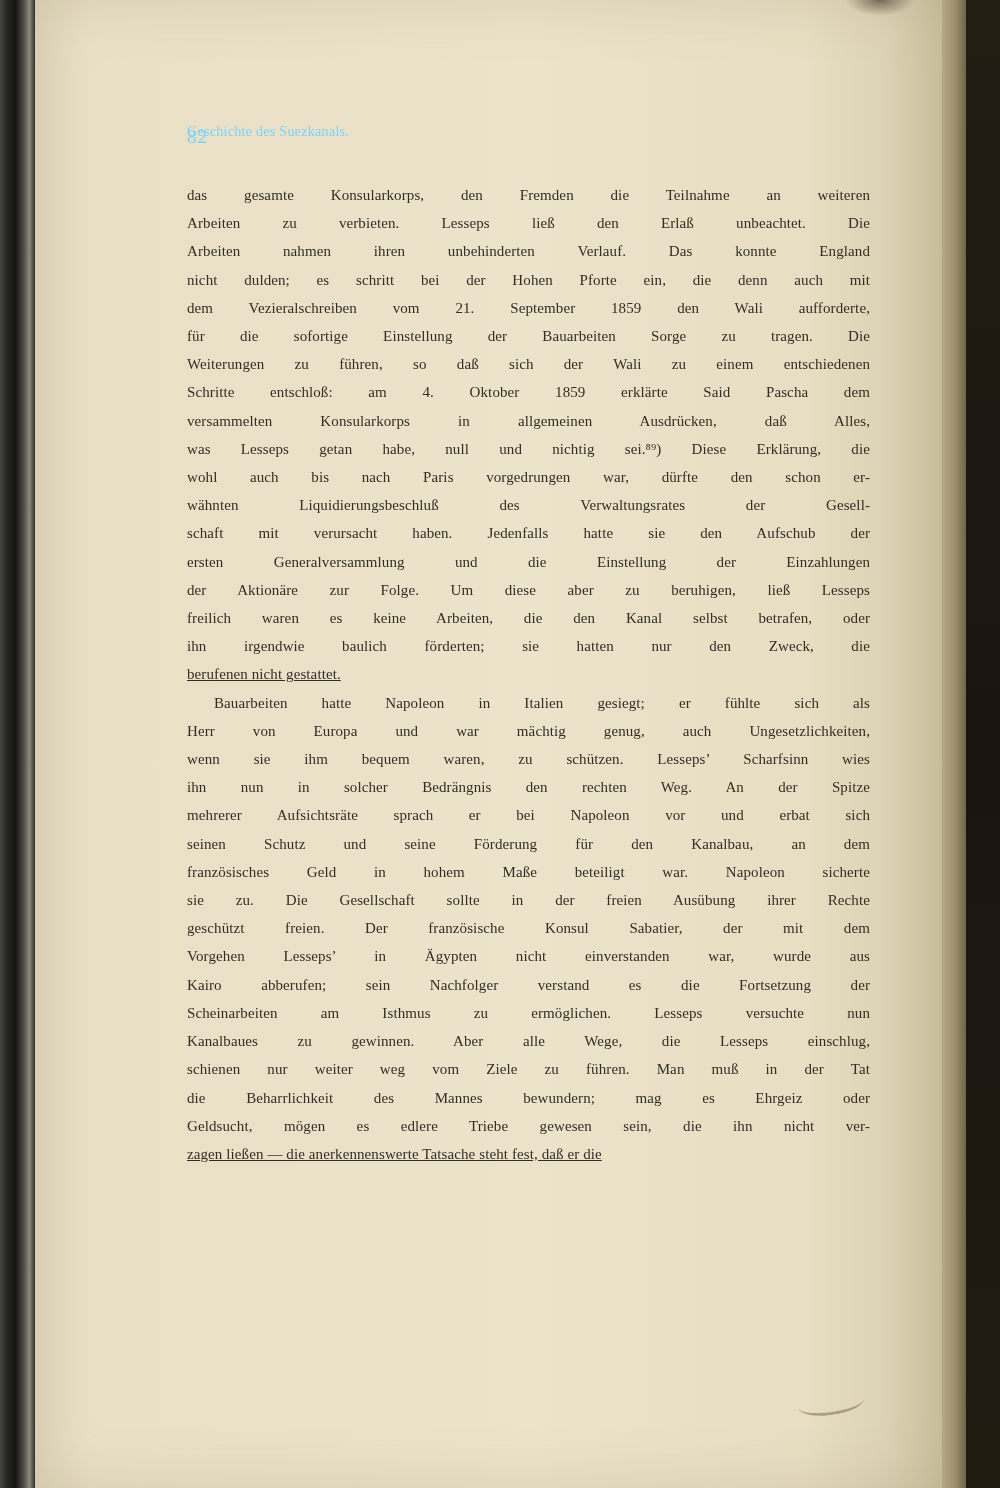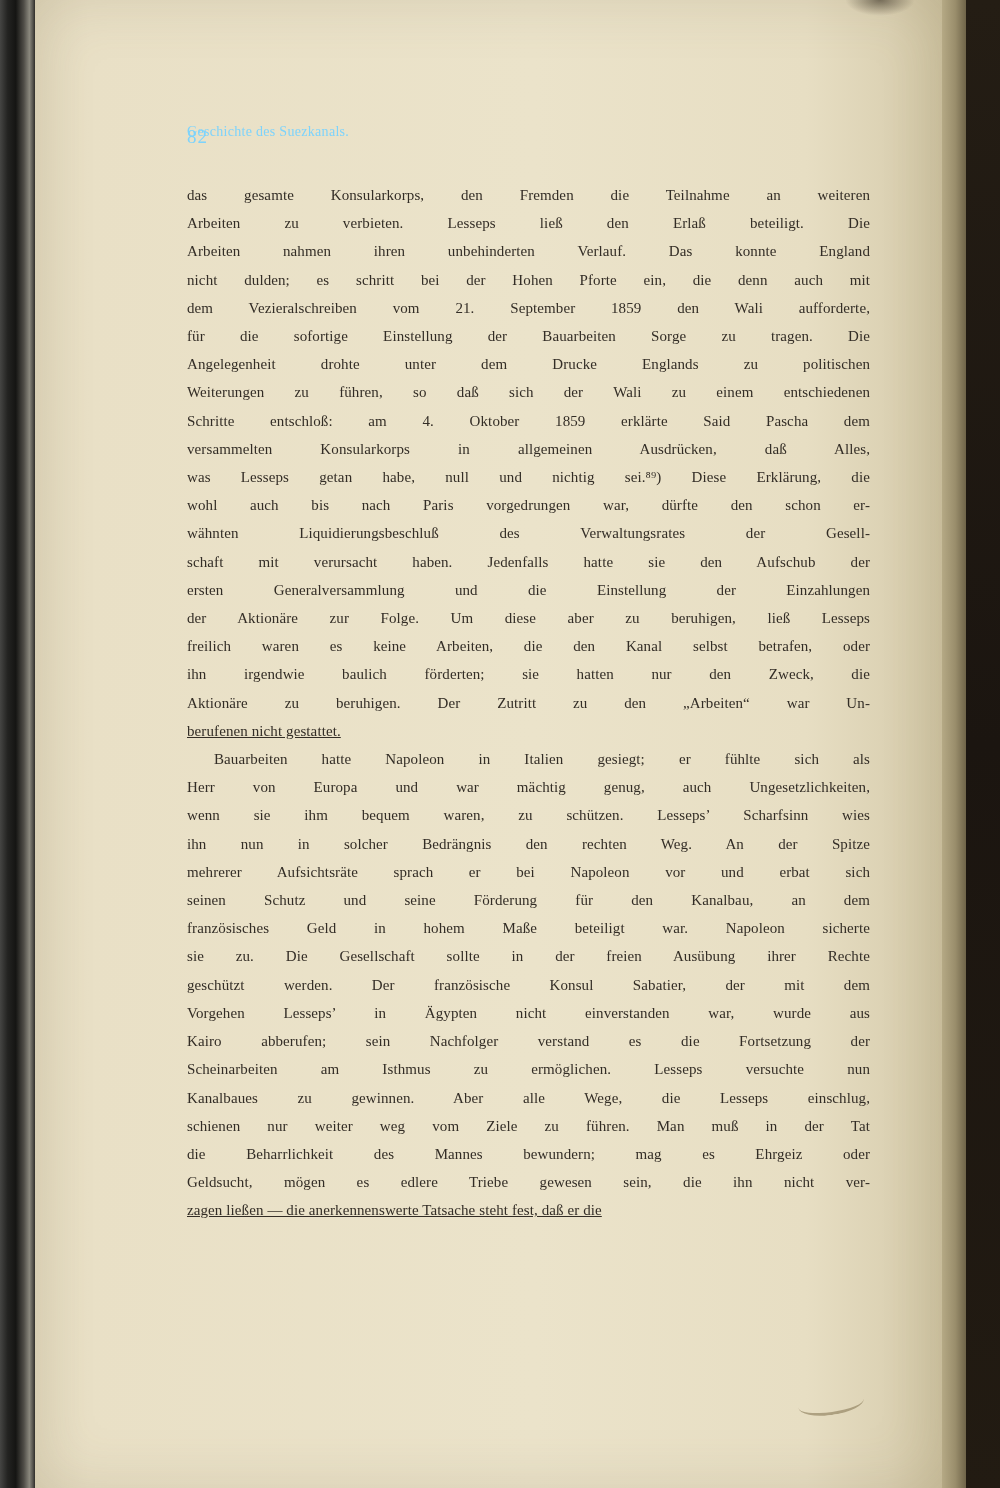--- a/index.html
+++ b/index.html
@@ -81,50 +81,48 @@
 <div class="pencil-mark"></div>
 
 <div class="header-row">
   <span class="page-number">82</span>
   <span class="running-header">Geschichte des Suezkanals.</span>
 </div>
 
 <div class="page-body">
     <div class="paragraph">
       <div class="line">das gesamte Konsularkorps, den Fremden die Teilnahme an weiteren</div>
-      <div class="line">Arbeiten zu verbieten. Lesseps ließ den Erlaß beteiligt. Die</div>
+      <div class="line">Arbeiten zu verbieten. Lesseps ließ den Erlaß unbeachtet. Die</div>
       <div class="line">Arbeiten nahmen ihren unbehinderten Verlauf. Das konnte England</div>
       <div class="line">nicht dulden; es schritt bei der Hohen Pforte ein, die denn auch mit</div>
       <div class="line">dem Vezieralschreiben vom 21. September 1859 den Wali aufforderte,</div>
       <div class="line">für die sofortige Einstellung der Bauarbeiten Sorge zu tragen. Die</div>
-      <div class="line">Angelegenheit drohte unter dem Drucke Englands zu politischen</div>
       <div class="line">Weiterungen zu führen, so daß sich der Wali zu einem entschiedenen</div>
       <div class="line">Schritte entschloß: am 4. Oktober 1859 erklärte Said Pascha dem</div>
       <div class="line">versammelten Konsularkorps in allgemeinen Ausdrücken, daß Alles,</div>
       <div class="line">was Lesseps getan habe, null und nichtig sei.⁸⁹) Diese Erklärung, die</div>
       <div class="line">wohl auch bis nach Paris vorgedrungen war, dürfte den schon er-</div>
       <div class="line">wähnten Liquidierungsbeschluß des Verwaltungsrates der Gesell-</div>
       <div class="line">schaft mit verursacht haben. Jedenfalls hatte sie den Aufschub der</div>
       <div class="line">ersten Generalversammlung und die Einstellung der Einzahlungen</div>
       <div class="line">der Aktionäre zur Folge. Um diese aber zu beruhigen, ließ Lesseps</div>
       <div class="line">freilich waren es keine Arbeiten, die den Kanal selbst betrafen, oder</div>
       <div class="line">ihn irgendwie baulich förderten; sie hatten nur den Zweck, die</div>
-      <div class="line">Aktionäre zu beruhigen. Der Zutritt zu den „Arbeiten“ war Un-</div>
       <div class="line last">berufenen nicht gestattet.</div>
     </div>
     <div class="paragraph indent">
       <div class="line">Bauarbeiten hatte Napoleon in Italien gesiegt; er fühlte sich als</div>
       <div class="line">Herr von Europa und war mächtig genug, auch Ungesetzlichkeiten,</div>
       <div class="line">wenn sie ihm bequem waren, zu schützen. Lesseps’ Scharfsinn wies</div>
       <div class="line">ihn nun in solcher Bedrängnis den rechten Weg. An der Spitze</div>
       <div class="line">mehrerer Aufsichtsräte sprach er bei Napoleon vor und erbat sich</div>
       <div class="line">seinen Schutz und seine Förderung für den Kanalbau, an dem</div>
       <div class="line">französisches Geld in hohem Maße beteiligt war. Napoleon sicherte</div>
       <div class="line">sie zu. Die Gesellschaft sollte in der freien Ausübung ihrer Rechte</div>
-      <div class="line">geschützt werden. Der französische Konsul Sabatier, der mit dem</div>
+      <div class="line">geschützt freien. Der französische Konsul Sabatier, der mit dem</div>
       <div class="line">Vorgehen Lesseps’ in Ägypten nicht einverstanden war, wurde aus</div>
       <div class="line">Kairo abberufen; sein Nachfolger verstand es die Fortsetzung der</div>
       <div class="line">Scheinarbeiten am Isthmus zu ermöglichen. Lesseps versuchte nun</div>
       <div class="line">Kanalbaues zu gewinnen. Aber alle Wege, die Lesseps einschlug,</div>
       <div class="line">schienen nur weiter weg vom Ziele zu führen. Man muß in der Tat</div>
       <div class="line">die Beharrlichkeit des Mannes bewundern; mag es Ehrgeiz oder</div>
       <div class="line">Geldsucht, mögen es edlere Triebe gewesen sein, die ihn nicht ver-</div>
       <div class="line last">zagen ließen — die anerkennenswerte Tatsache steht fest, daß er die</div>
     </div>
   </div>

